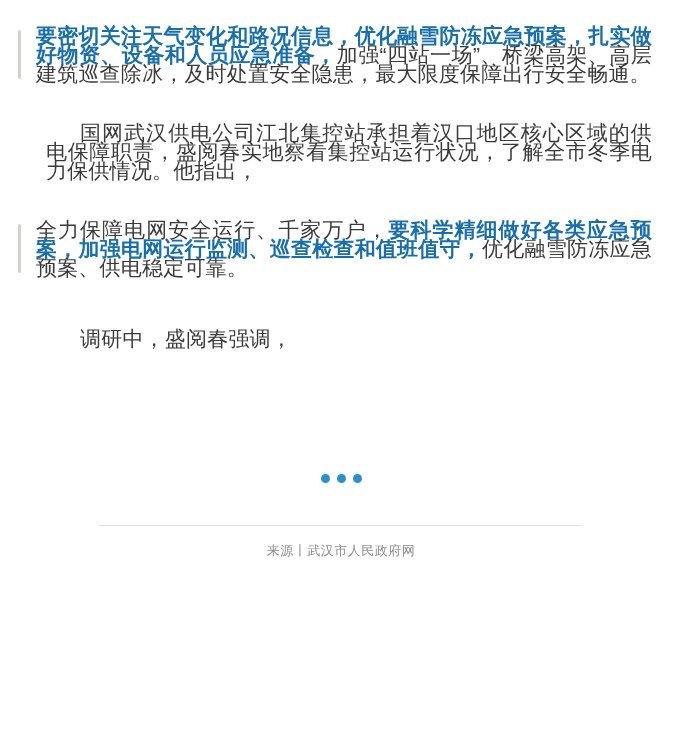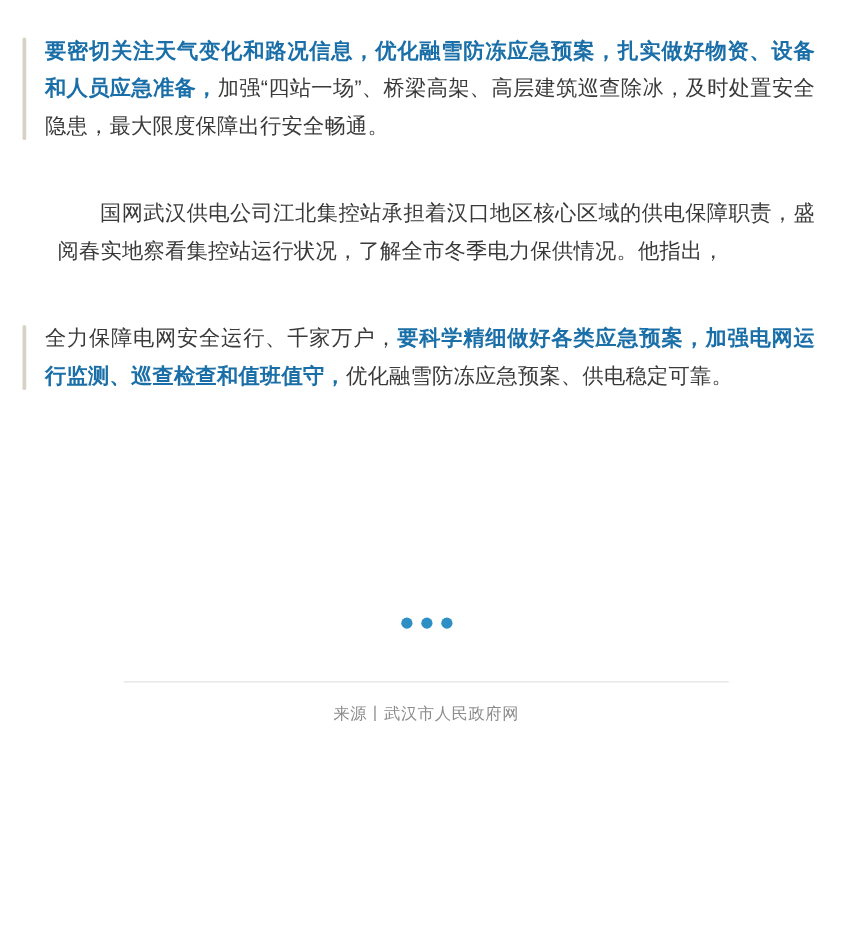--- a/index.html
+++ b/index.html
@@ -16,22 +16,22 @@
   .article {
     width: 682px;
     box-sizing: border-box;
     padding: 0 0 0 0;
     position: relative;
   }
   .para {
     position: relative;
     box-sizing: border-box;
     padding: 0 30px 0 36px;
-    font-size: 17px;
-    line-height: 30px;
+    font-size: 21px;
+    line-height: 19px;
     letter-spacing: 0.2px;
     text-align: justify;
     margin: 0;
   }
   
   .para.ruled::before {
     content: "";
     position: absolute;
     left: 18px;
     top: 4px;
@@ -104,20 +104,23 @@
   </p>
 
   <div class="gap-md"></div>
 
   <p class="para ruled">
     <span class="plain">全力保障电网安全运行、千家万户，</span><span class="hl">要科学精细做好各类应急预案，加强电网运行监测、巡查检查和值班值守，</span><span class="plain">优化融雪防冻应急预案、供电稳定可靠。</span>
   </p>
 
   <div class="gap-lg"></div>
 
+  <p class="para indent">
+    <span class="plain">调研中，盛阅春强调，</span>
+  </p>
 
   <div class="gap-md"></div>
 
 
   <div class="gap-lg"></div>
 
   <div class="dots-wrap">
     <span class="dot d1"></span>
     <span class="dot d2"></span>
     <span class="dot d3"></span>

